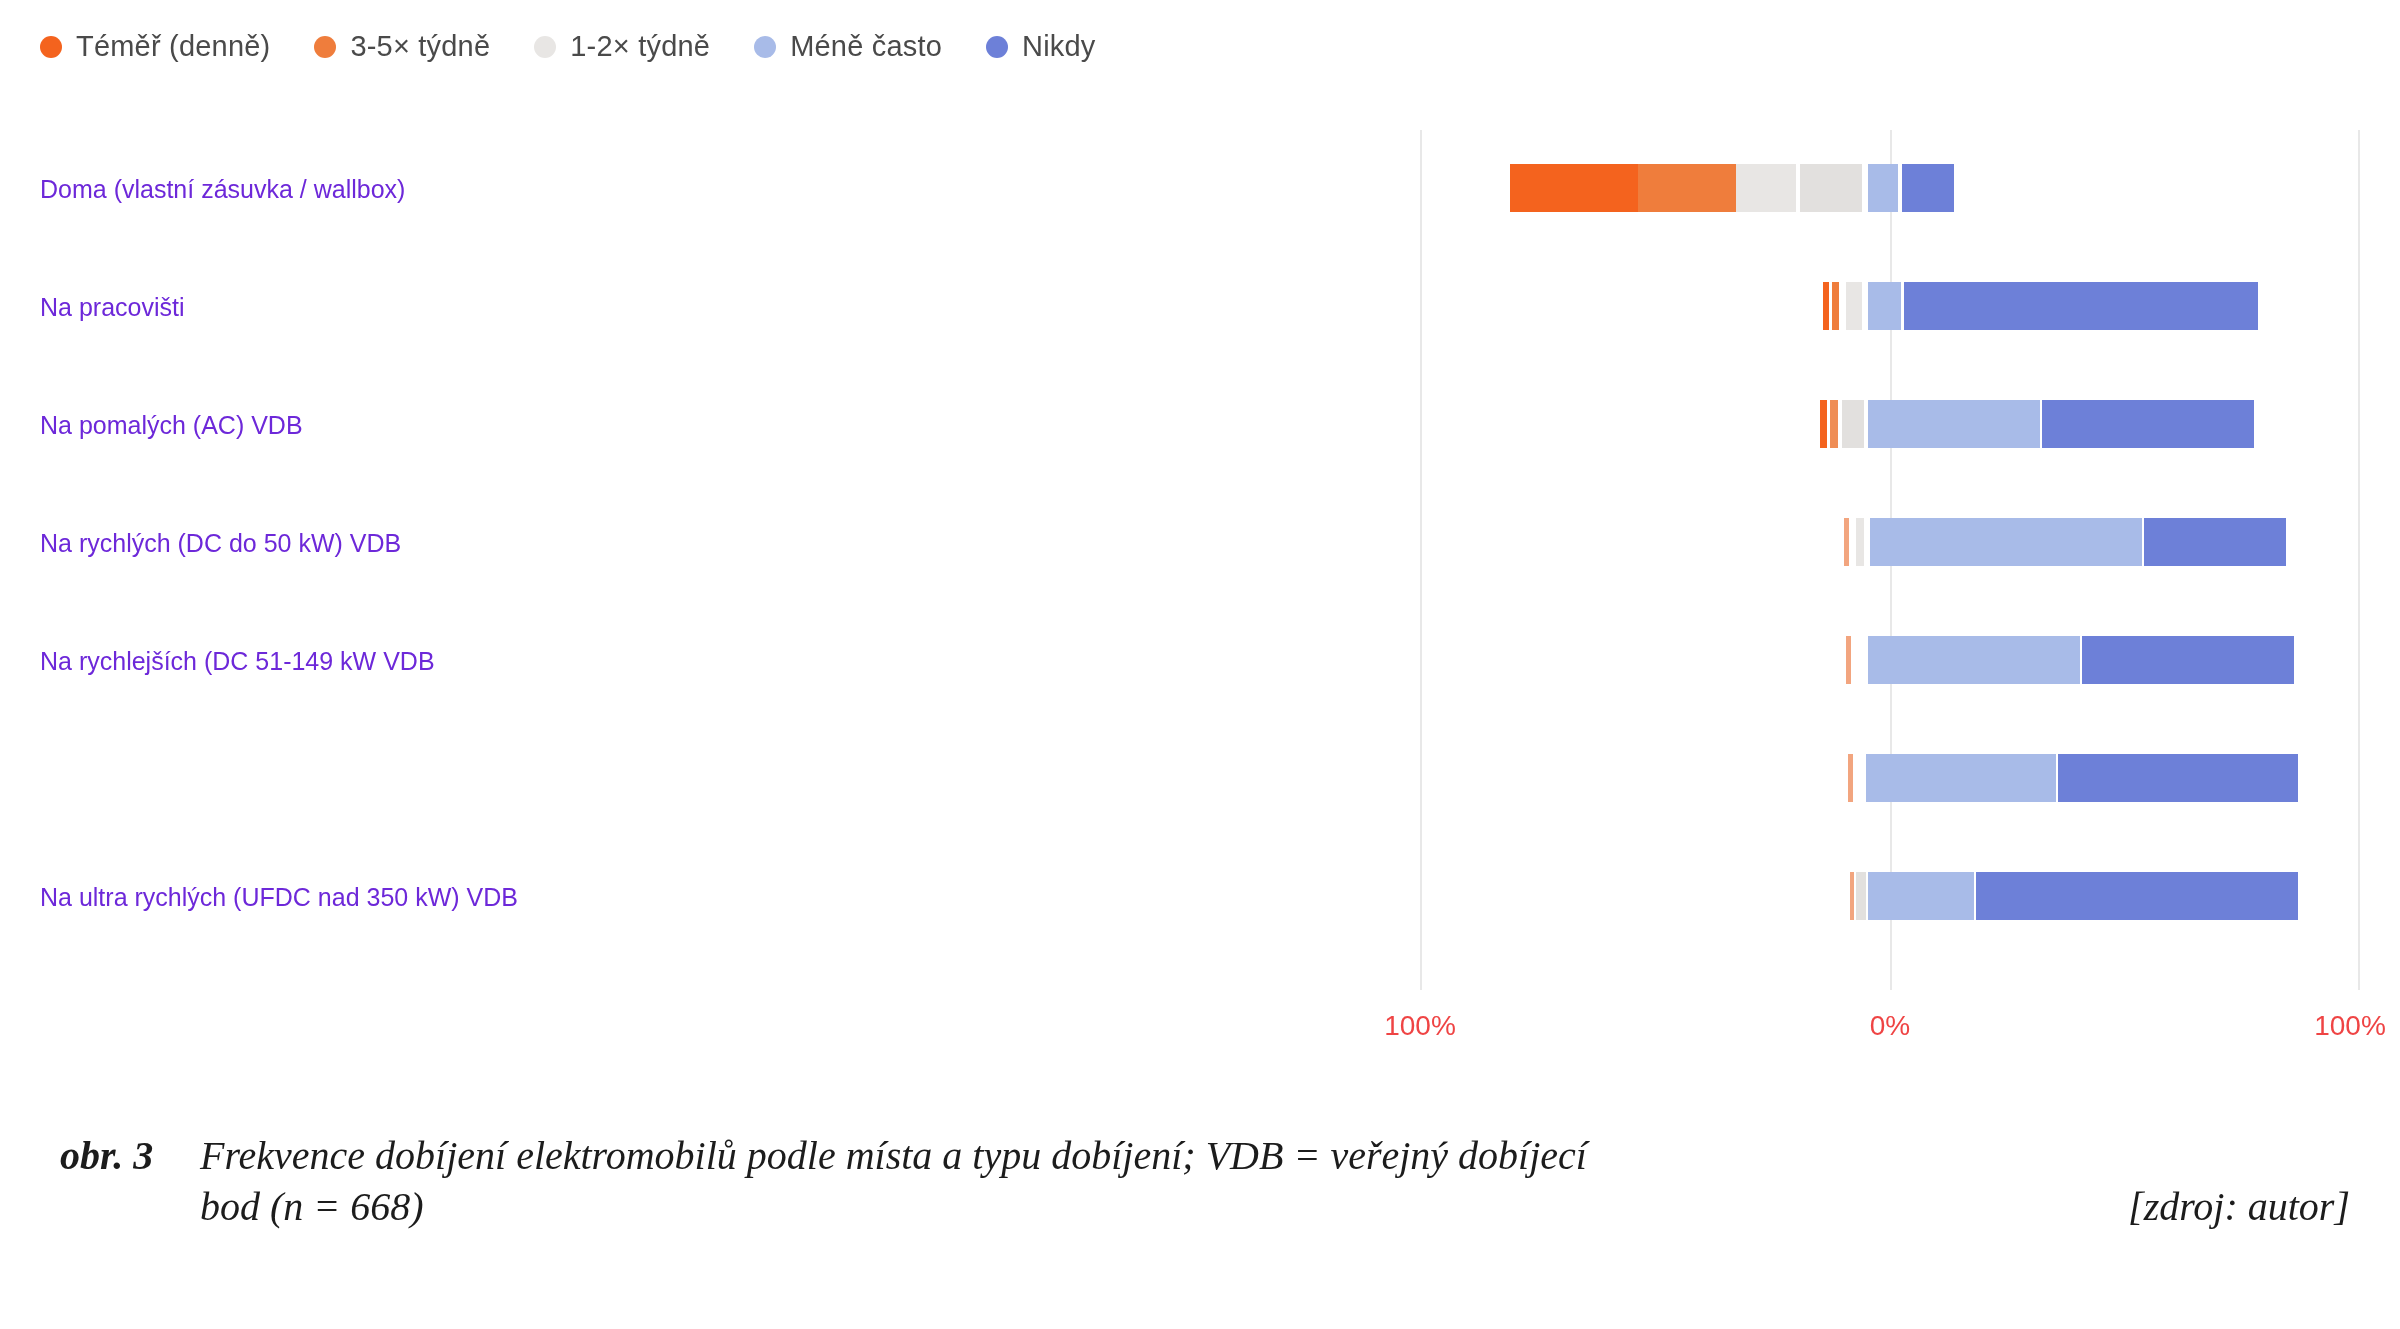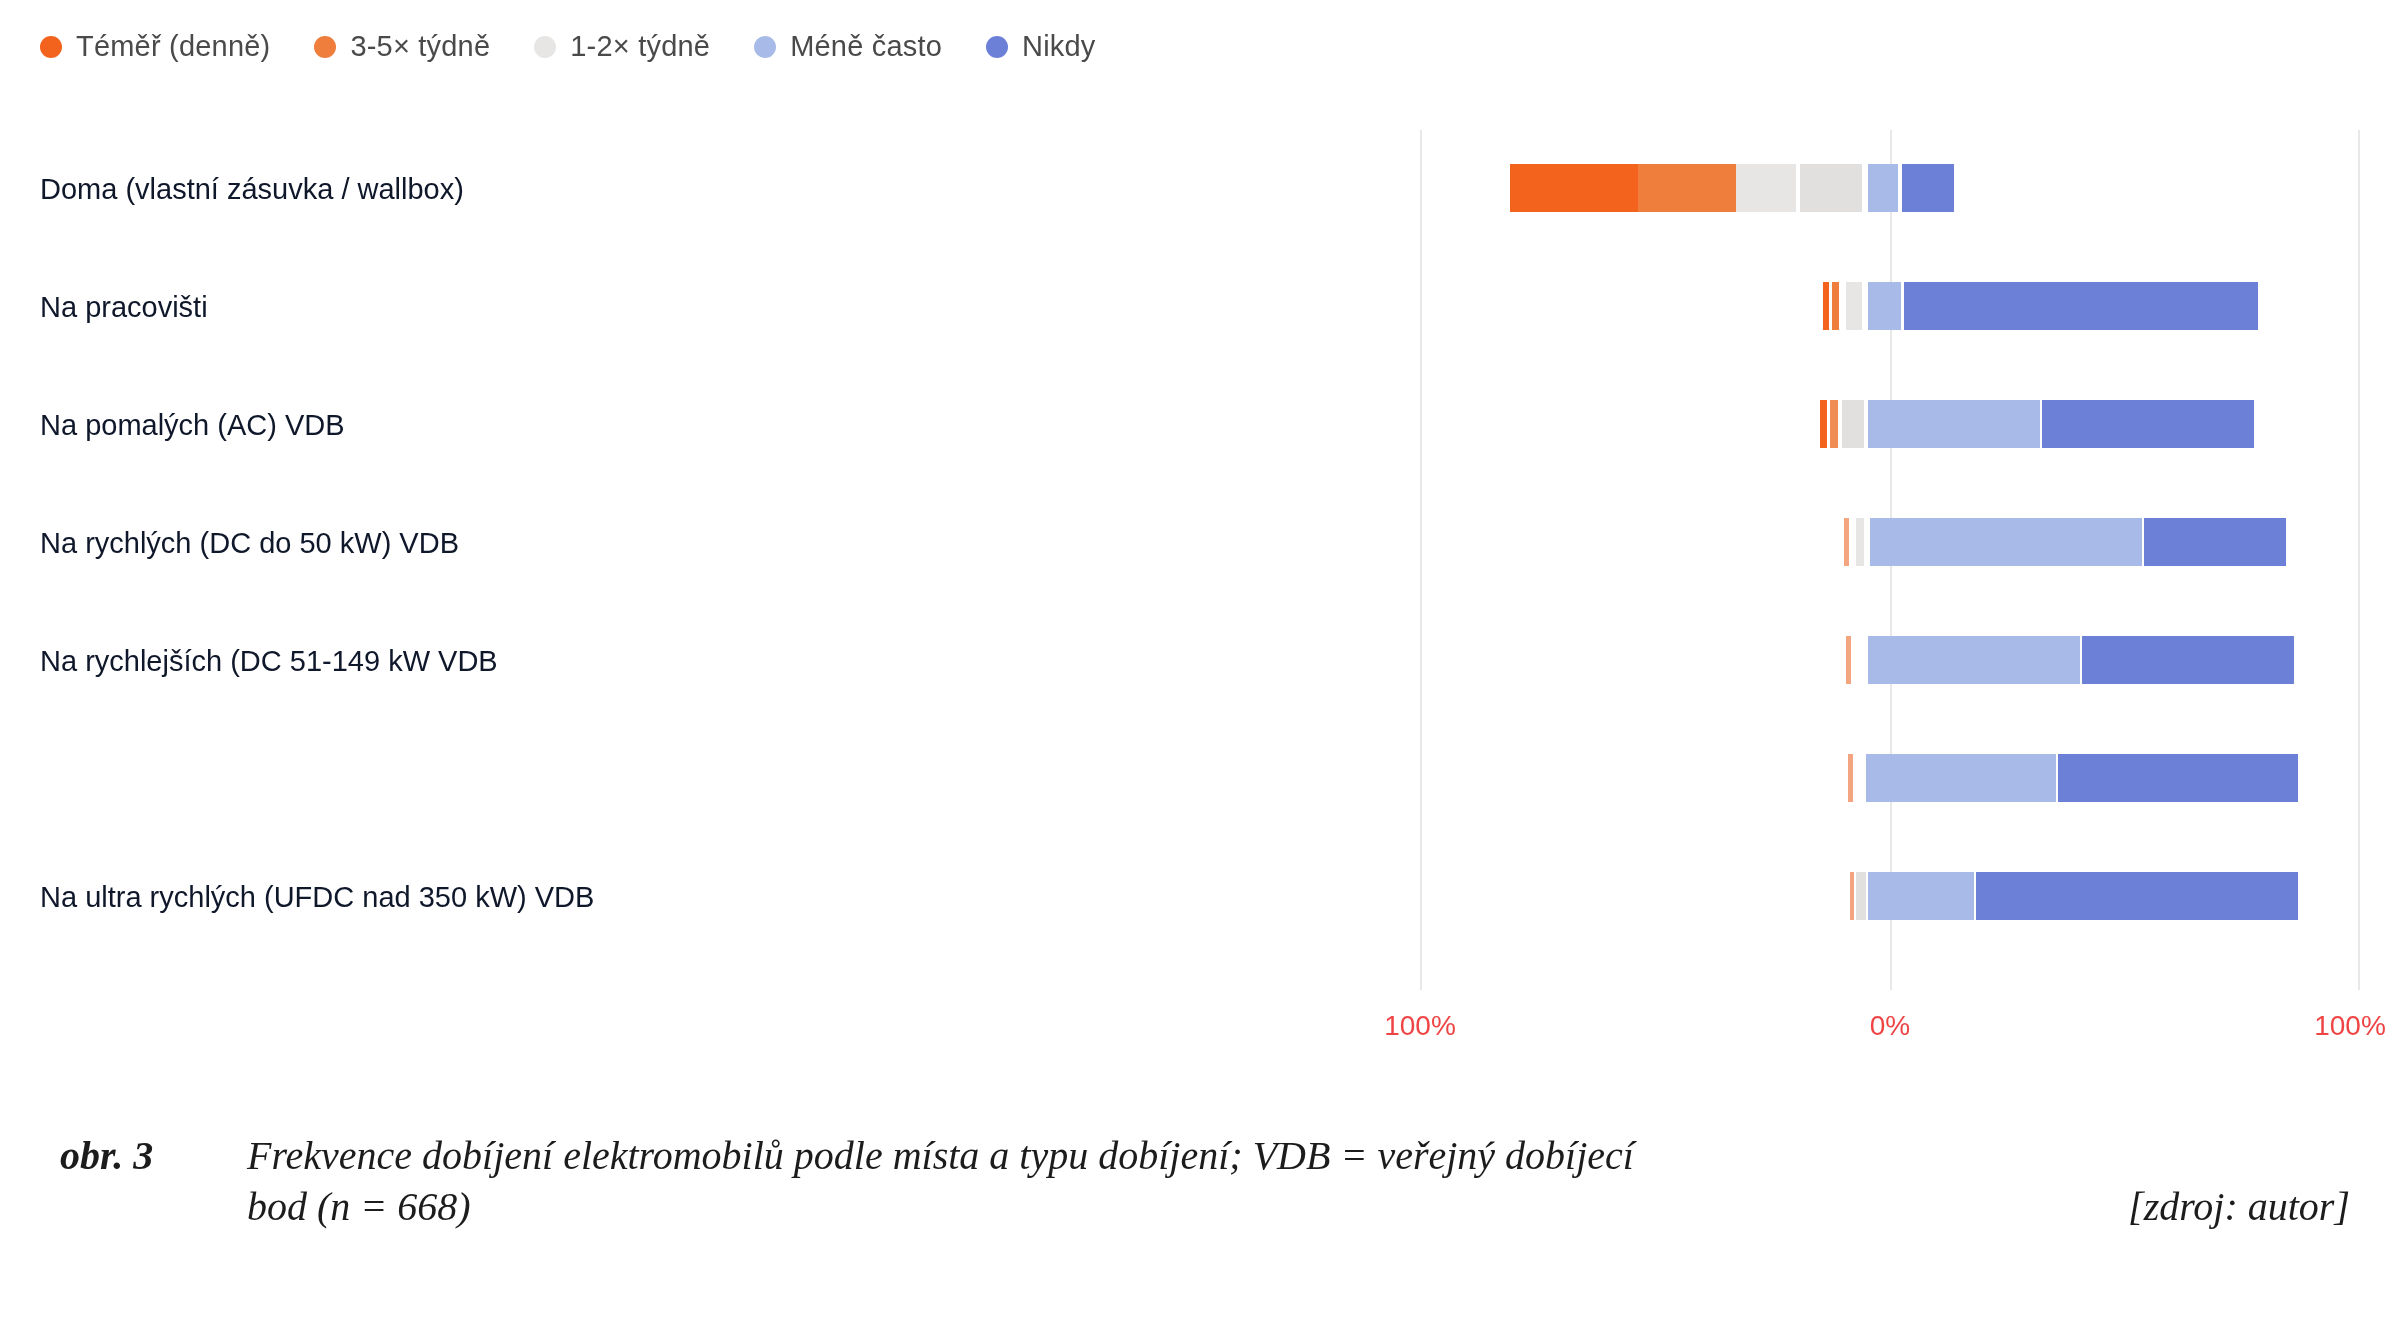--- a/index.html
+++ b/index.html
@@ -69,22 +69,22 @@
   .row {
     position: relative;
     height: 118px;
   }
   .row-label {
     position: absolute;
     left: 0;
     top: 0;
     height: 118px;
     line-height: 118px;
-    font-size: 29px;
-    color: #0f172a;
+    font-size: 25px;
+    color: #6d28d9;
     white-space: nowrap;
   }
   .plot {
     position: absolute;
     left: 1380px;
     top: 0;
     width: 940px;
     height: 118px;
   }
   .bar-wrap {
@@ -144,21 +144,20 @@
   .caption-tag {
     font-family: "Liberation Serif", serif;
     font-weight: bold;
     font-style: italic;
     font-size: 40px;
     flex: none;
     width: 140px;
   }
   .caption-body {
     flex: 1;
-    margin-left: 47px;
   }
   .caption-line2 {
     display: flex;
     justify-content: space-between;
     align-items: center;
   }
   .caption-source {
     font-style: italic;
   }
 </style>

